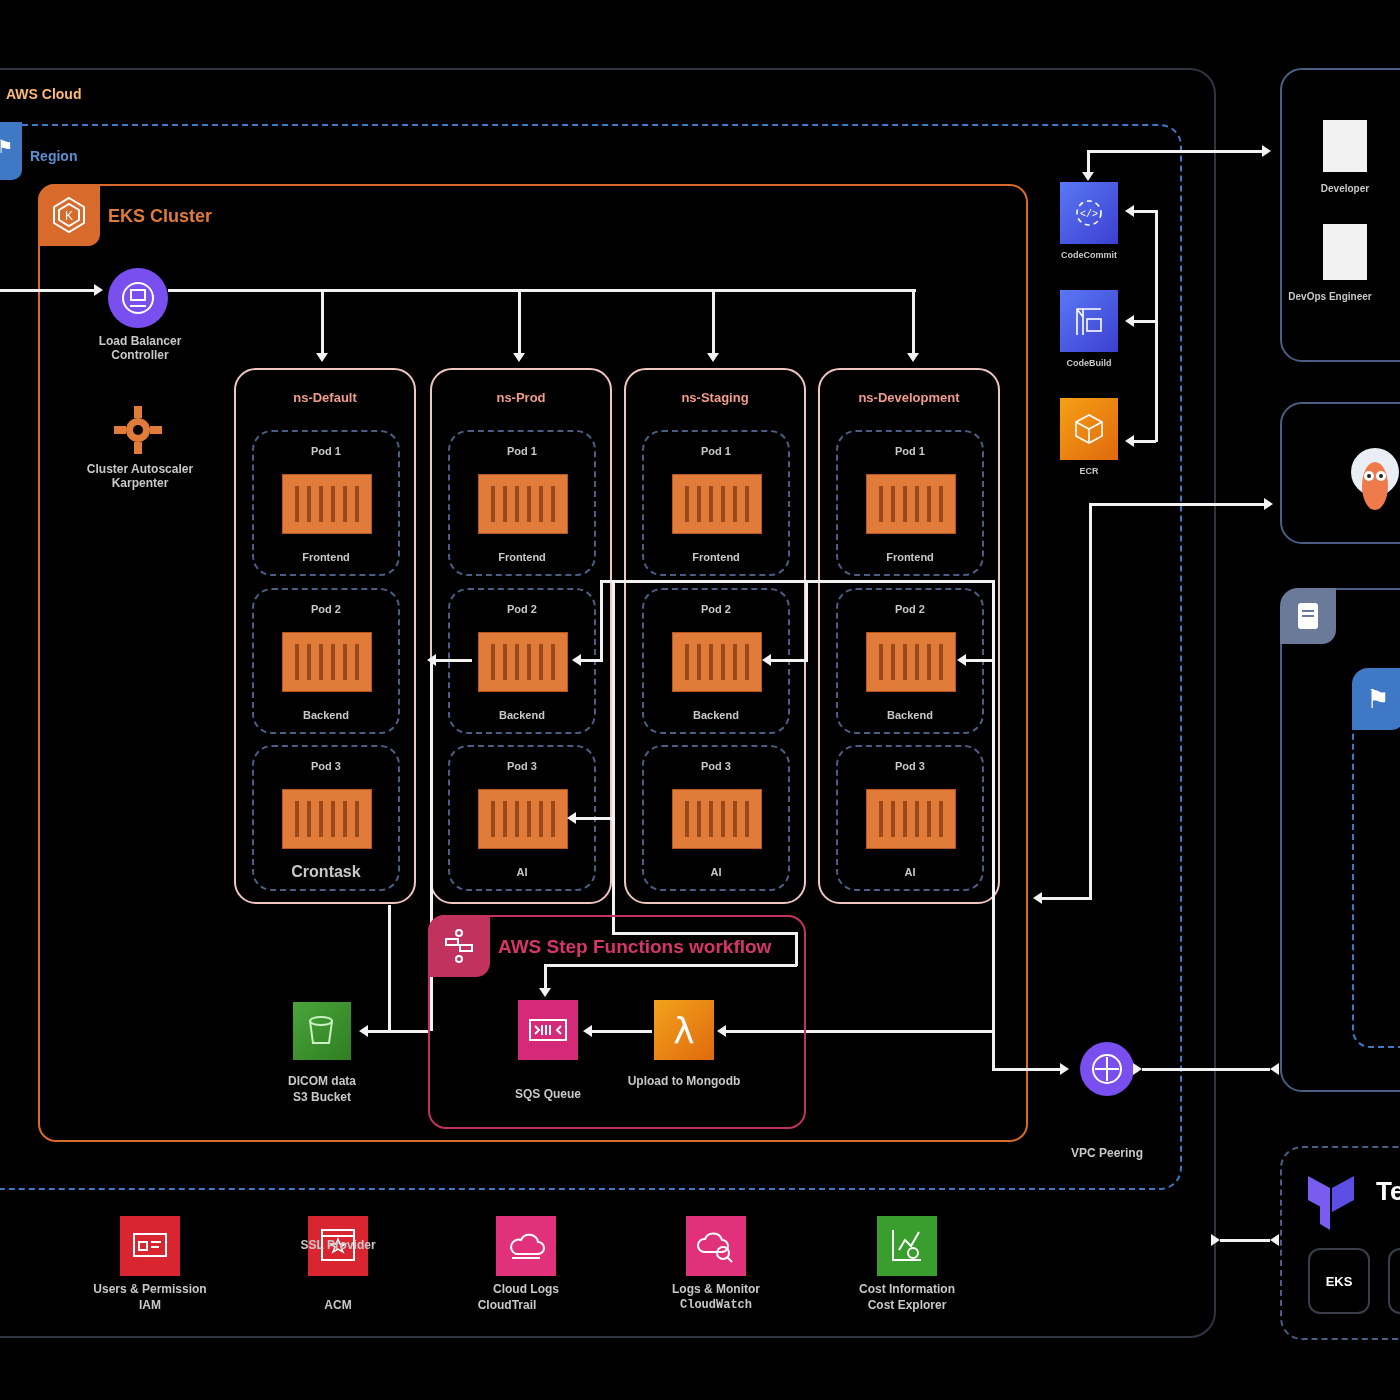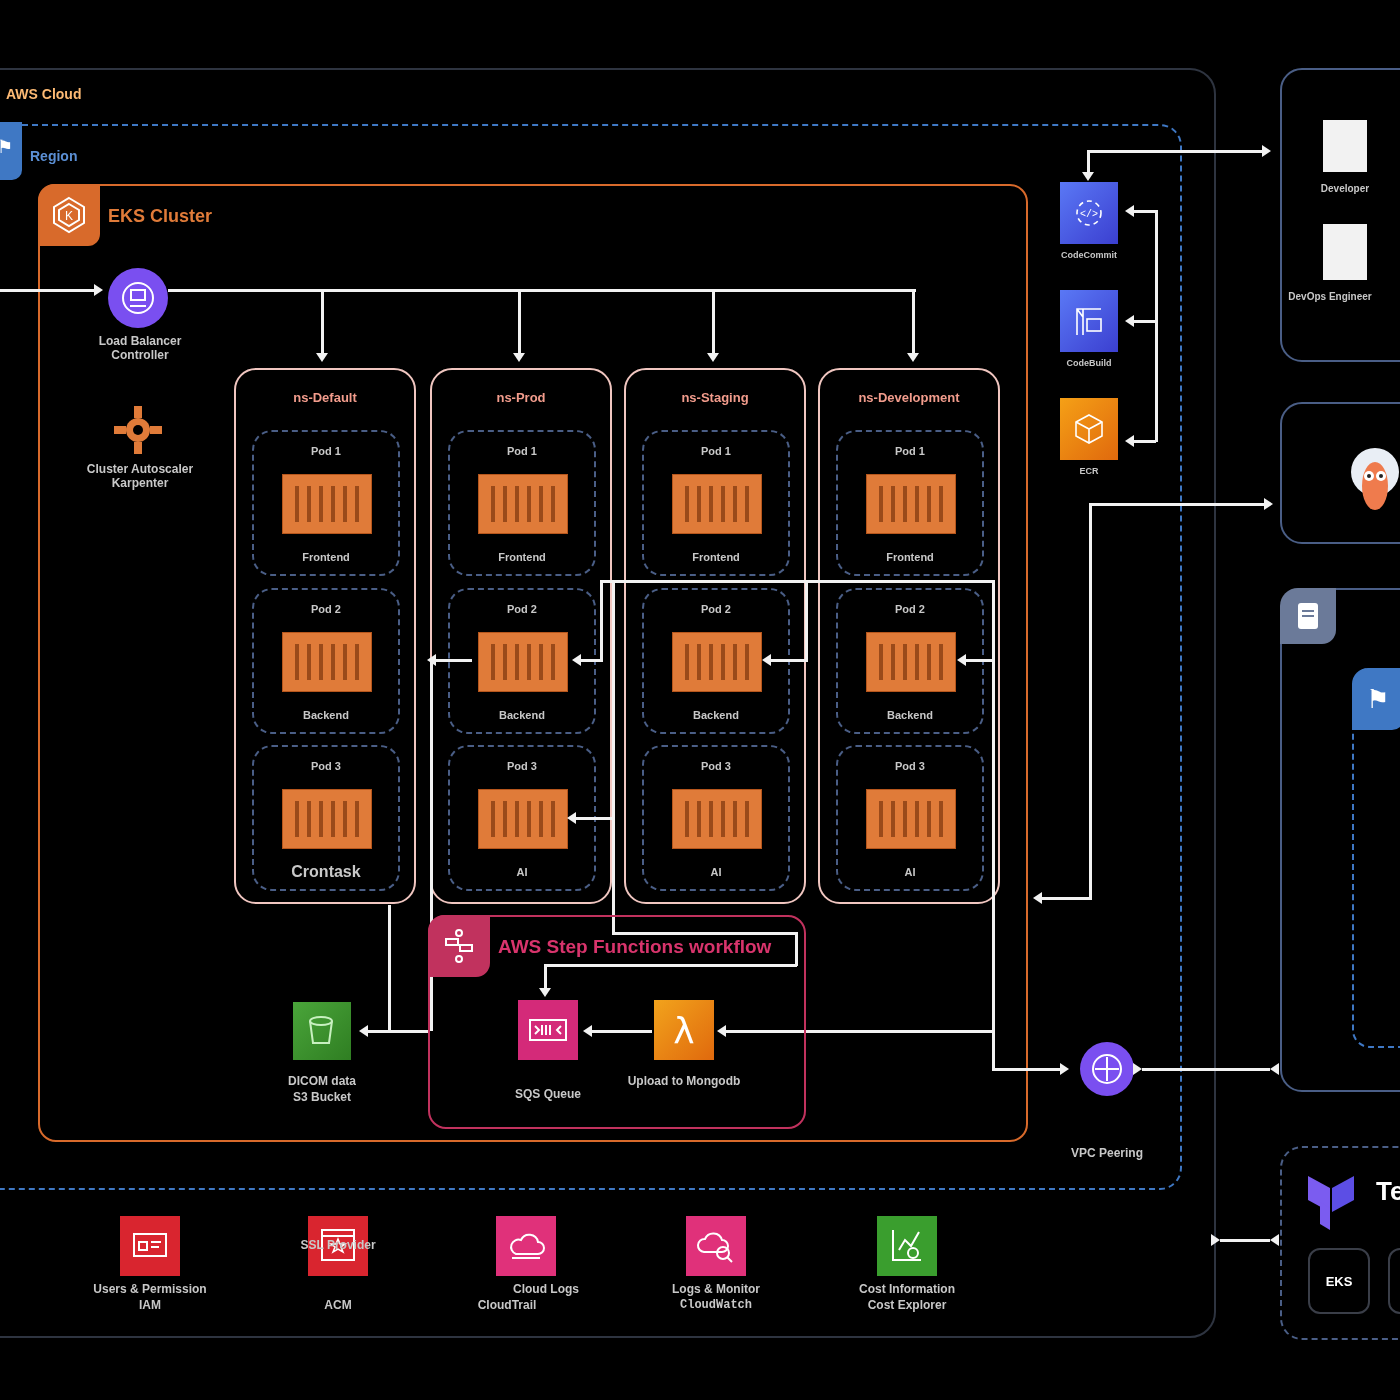--- a/index.html
+++ b/index.html
@@ -400,21 +400,21 @@
       </svg>
     </div>
     <div class="abs lbl" style="left: 258px; top: 1238px; width: 160px;">SSL Provider</div>
     <div class="abs lbl" style="left: 258px; top: 1298px; width: 160px;">ACM</div>
     <div class="abs icon" style="left: 496px; top: 1216px; width: 60px; height: 60px; background: rgb(224, 49, 122);">
       <svg width="40" height="40" viewBox="0 0 40 40">
         <path d="M10 28h22a6 6 0 0 0 0-12 9 9 0 0 0-17-2 7 7 0 0 0-5 14z" fill="none" stroke="#fff" stroke-width="2"></path>
         <path d="M6 32h28" stroke="#fff" stroke-width="2"></path>
       </svg>
     </div>
-    <div class="abs lbl" style="left: 466px; top: 1282px; width: 160px;">Cloud Logs</div>
+    <div class="abs lbl" style="left: 446px; top: 1282px; width: 160px;">Cloud Logs</div>
     <div class="abs lbl" style="left: 427px; top: 1298px; width: 160px;">CloudTrail</div>
     <div class="abs icon" style="left: 686px; top: 1216px; width: 60px; height: 60px; background: rgb(224, 49, 122);">
       <svg width="40" height="40" viewBox="0 0 40 40">
         <path d="M8 26h18a6 6 0 0 0 0-12 9 9 0 0 0-17-1 6 6 0 0 0-1 13z" fill="none" stroke="#fff" stroke-width="2"></path>
         <circle cx="27" cy="27" r="6" fill="none" stroke="#fff" stroke-width="2"></circle>
         <path d="M31 31l5 5" stroke="#fff" stroke-width="2"></path>
       </svg>
     </div>
     <div class="abs lbl" style="left: 636px; top: 1282px; width: 160px;">Logs &amp; Monitor</div>
     <div class="abs lbl" style="left: 636px; top: 1298px; width: 160px; font-family: Liberation Mono, monospace;">CloudWatch</div>

